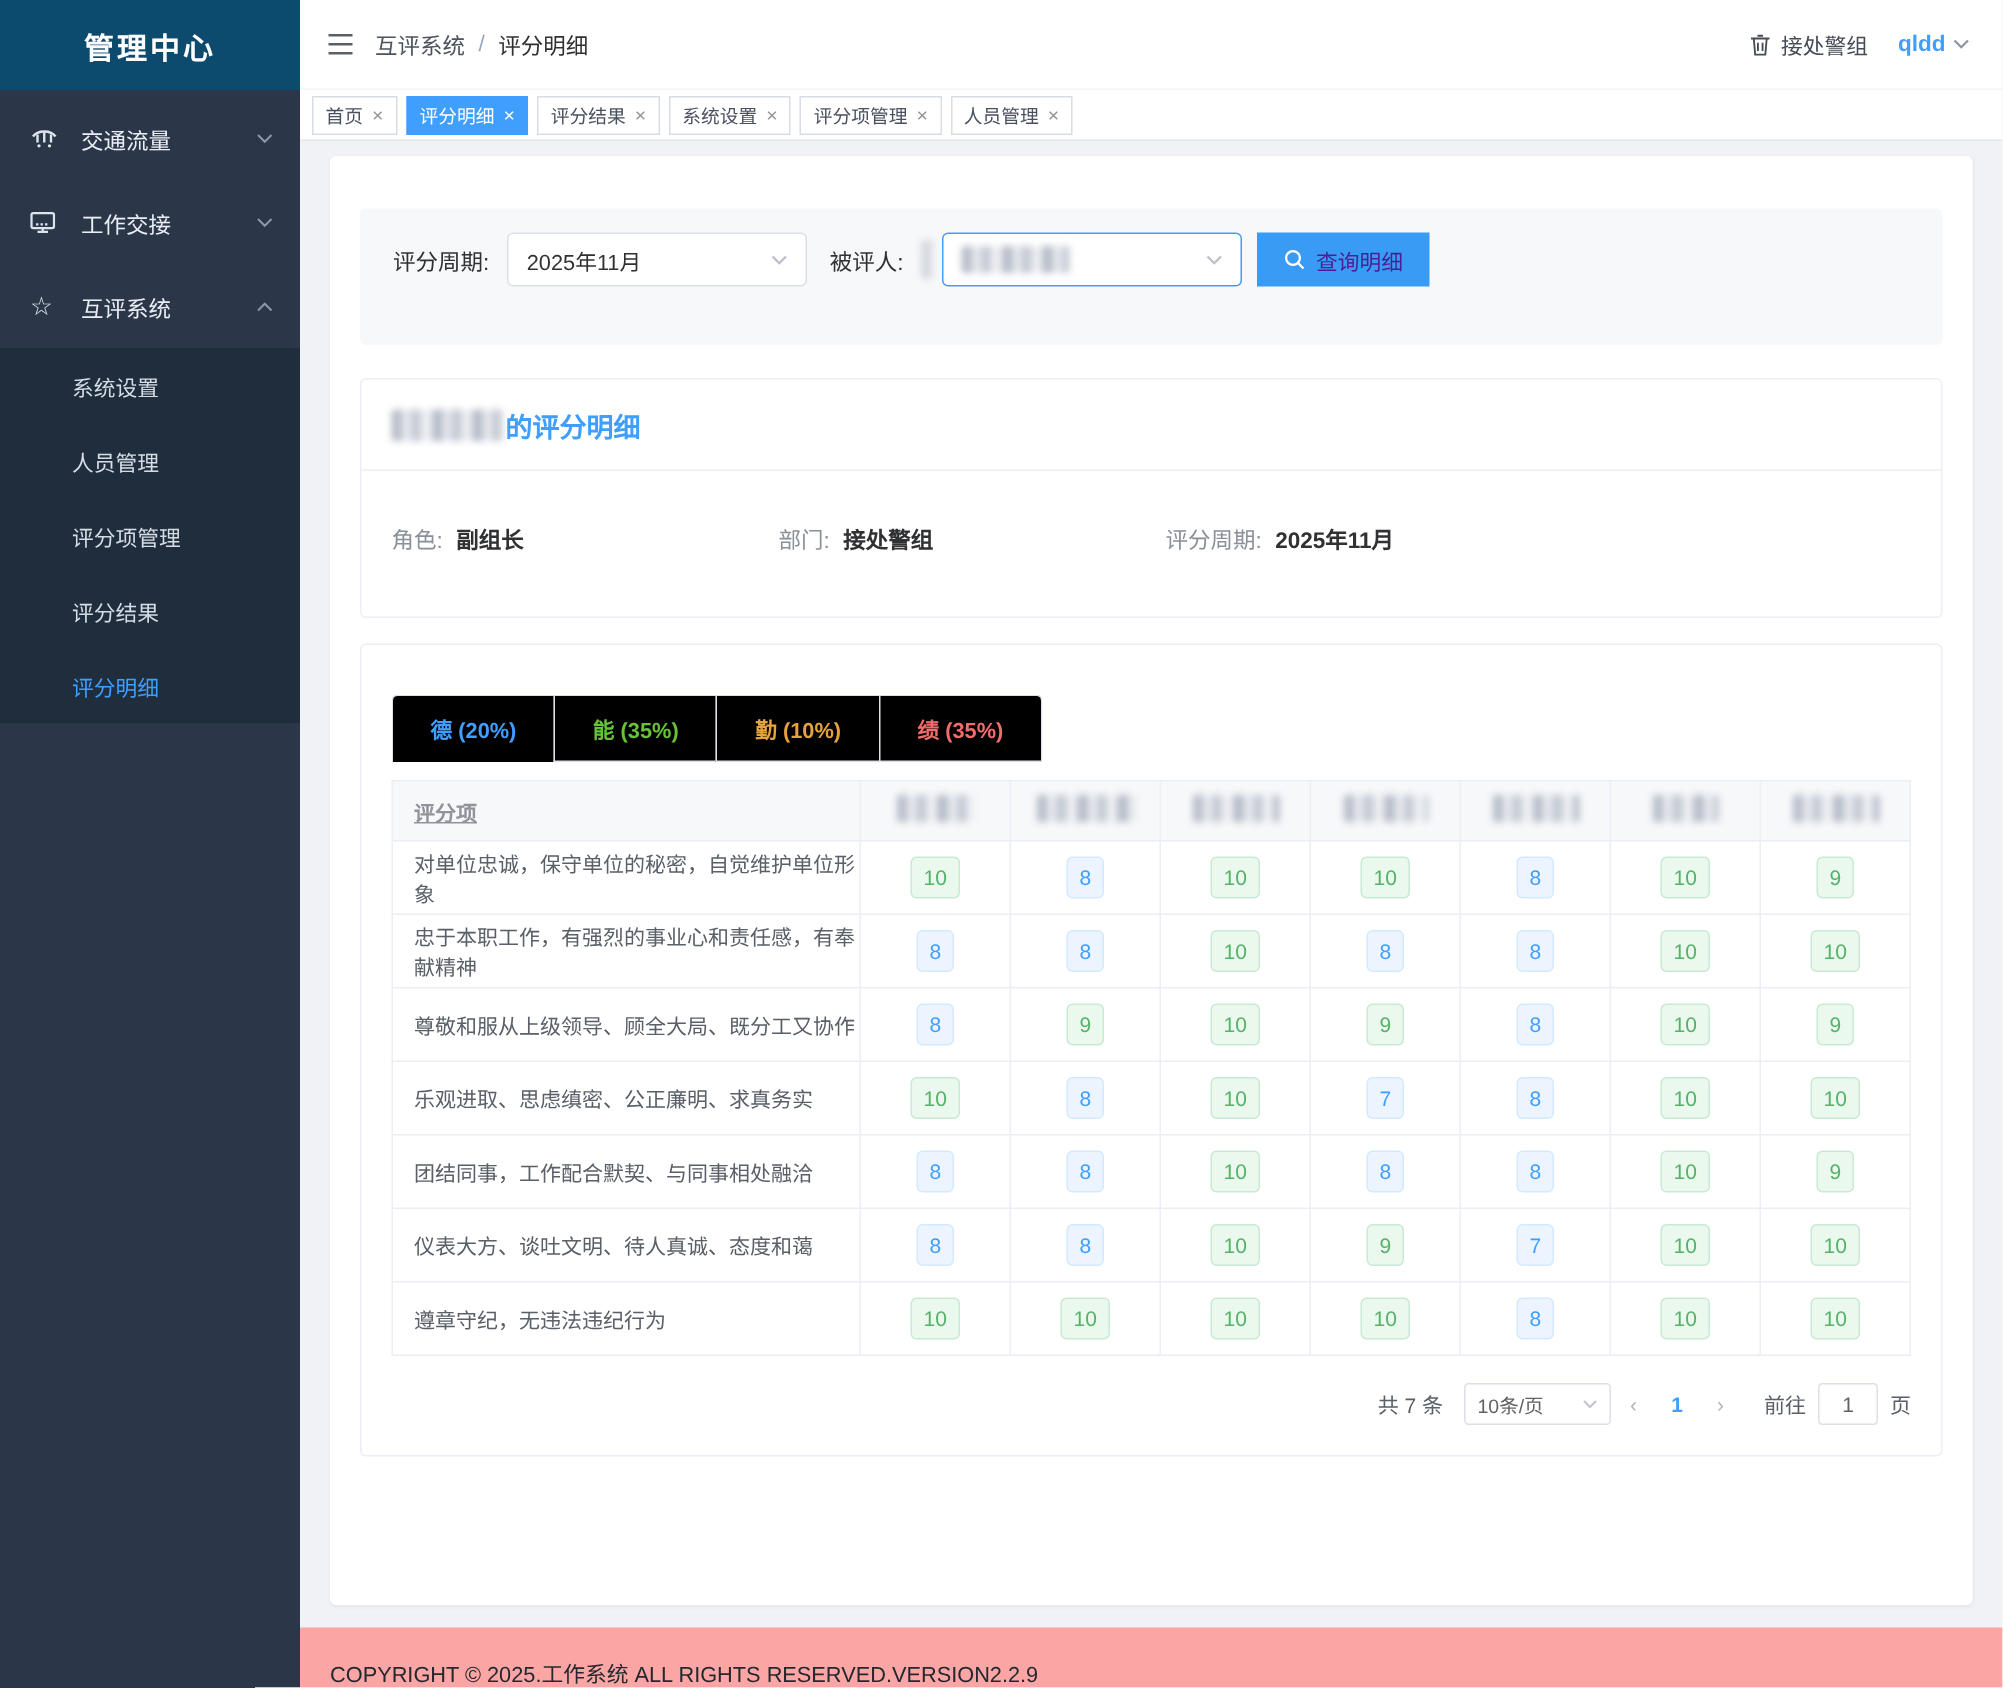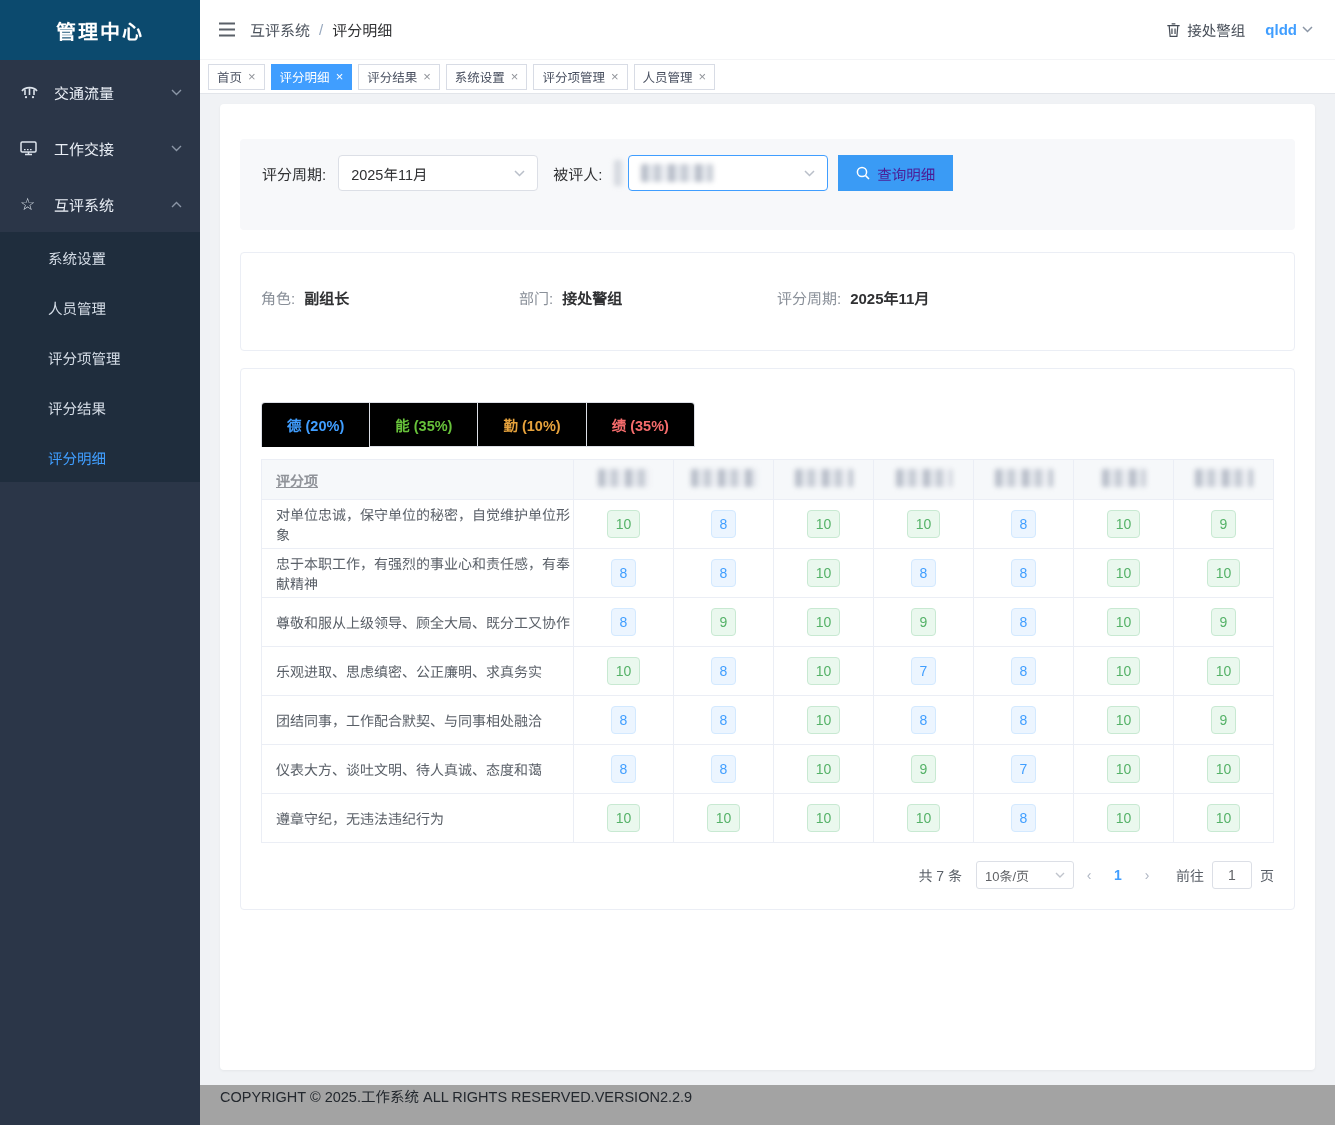--- a/index.html
+++ b/index.html
@@ -110,21 +110,21 @@
   .pager .total { margin-right:14px; }
   .size-select { width:98px; height:28px; border:1px solid #dcdfe6; border-radius:3px; background:#fff;
                  display:inline-flex; align-items:center; justify-content:space-between; padding:0 8px;
                  font-size:13px; color:#606266; cursor:pointer; }
   .pg-arrow { width:30px; text-align:center; color:#aeb5c2; font-size:14px; cursor:pointer; }
   .pg-num { width:28px; text-align:center; color:#409EFF; font-weight:bold; cursor:pointer; }
   .goto { margin-left:14px; display:inline-flex; align-items:center; gap:8px; }
   .goto input { width:40px; height:28px; border:1px solid #dcdfe6; border-radius:3px; text-align:center;
                 font-size:14px; color:#606266; font-family:inherit; }
 
-  .footer { height:40px; background:#a3a3a3; display:flex; align-items:flex-start; padding:0 20px;
+  .footer { height:40px; background:#fca5a5; display:flex; align-items:flex-end; padding:0 20px;
             font-size:14.5px; color:#23282e; }
 </style>
 </head>
 <body>
 
 <div class="app">
 
   <aside class="sidebar">
     <div class="logo">管理中心</div>
     <nav class="menu" id="menu">
@@ -274,20 +274,26 @@
                     <circle cx="6" cy="6" r="4.6" stroke="#fff" stroke-width="1.5" fill="none"></circle>
                     <path d="M9.6 9.6L13 13" stroke="#fff" stroke-width="1.5"></path>
                   </svg>
               </span>
               <span>查询明细</span>
             </button>
           </div>
         </div>
 
         <div class="detail-card">
+          <div class="dc-header">
+            <div class="dc-title">
+              <span class="blur-block" style="width:74px;height:21px;margin-right:2px"></span>
+              <span>的评分明细</span>
+            </div>
+          </div>
           <div class="dc-body">
             <div class="info-item">
               <span>角色:</span><b>副组长</b>
             </div>
             <div class="info-item">
               <span>部门:</span><b>接处警组</b>
             </div>
             <div class="info-item">
               <span>评分周期:</span><b>2025年11月</b>
             </div>

